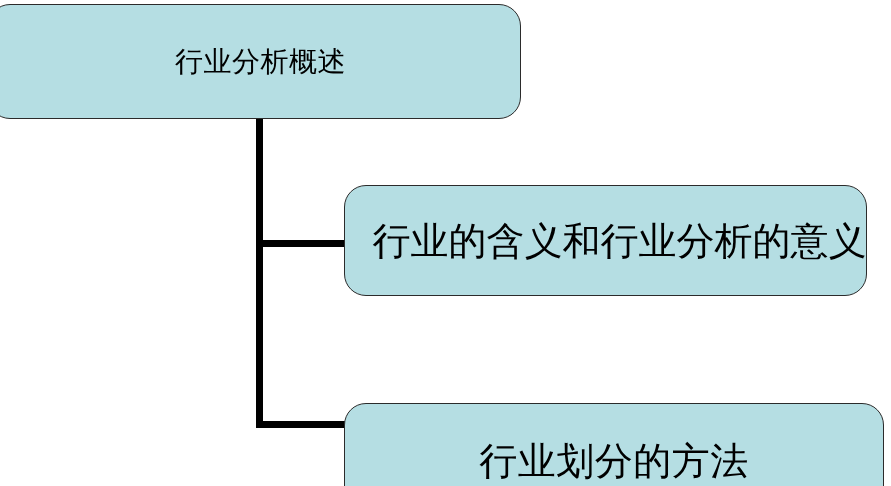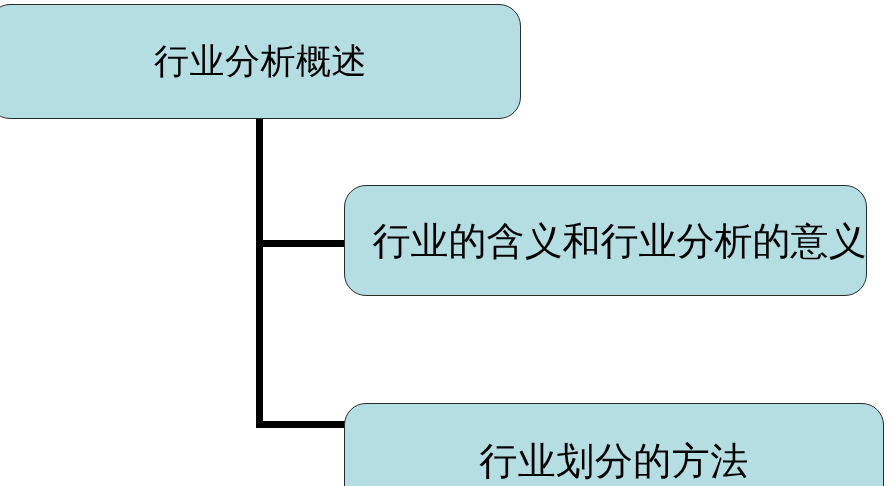--- a/index.html
+++ b/index.html
@@ -47,21 +47,21 @@
   }
 
   
   #node-root {
     left: -12px;
     top: 4px;
     width: 533px;
     height: 115px;
   }
   #node-root .node-label {
-    font-size: 35px;
+    font-size: 28px;
     padding-left: 12px;
   }
 
   
   #node-meaning {
     left: 344px;
     top: 185px;
     width: 523px;
     height: 111px;
     padding-left: 28px;

